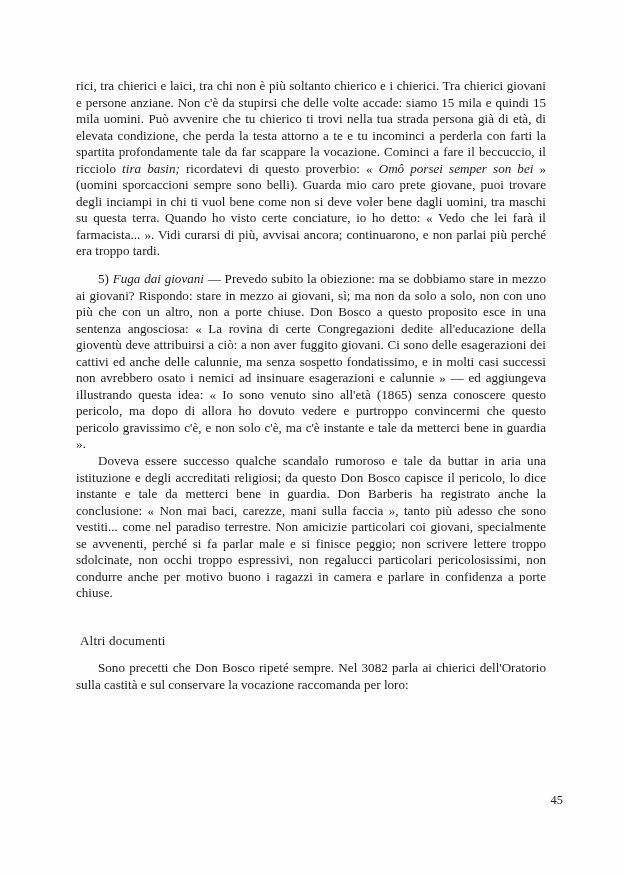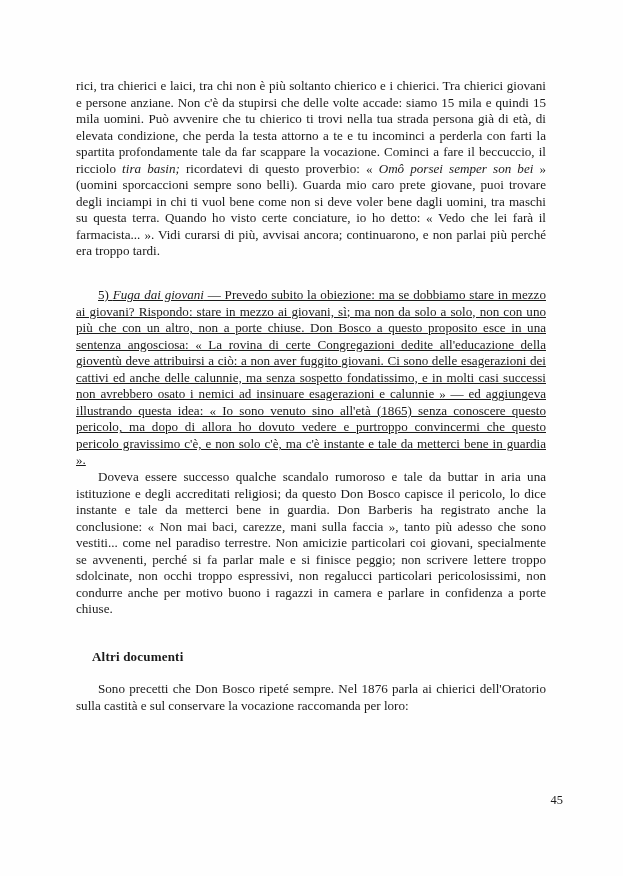--- a/index.html
+++ b/index.html
@@ -34,28 +34,27 @@
     font-size: 13.1px;
     line-height: 16.55px;
     text-align: justify;
     text-indent: 0;
     hyphens: manual;
   }
   p.indent {
     text-indent: 22px;
   }
   p.gap {
-    margin-top: 27px;
-    text-decoration: underline;
+    margin-top: 11px;
   }
   .it { font-style: italic; }
   h2.section-head {
-    margin: 16px;
+    margin: 4px;
     font-size: 13px;
-    font-weight: bold;
+    font-weight: normal;
     font-family: "Liberation Serif", serif;
     letter-spacing: 0.2px;
   }
   .section-head-wrap {
     margin-top: 31px;
     margin-bottom: 11px;
   }
   .page-number {
     position: absolute;
     right: 76px;
@@ -74,18 +73,18 @@
     <p class="body-par" id="par-1"><span>rici, tra chierici e laici, tra chi non è più soltanto chierico e i chierici. Tra chierici giovani e persone anziane. Non c'è da stupirsi che delle volte accade: siamo 15 mila e quindi 15 mila uomini. Può avvenire che tu chierico ti trovi nella tua strada persona già di età, di elevata condizione, che perda la testa attorno a te e tu incominci a perderla con farti la spartita profondamente tale da far scappare la vocazione. Cominci a fare il beccuccio, il ricciolo </span><span class="it">tira basin;</span><span> ricordatevi di questo proverbio: « </span><span class="it">Omô porsei semper son bei</span><span> » (uomini sporcaccioni sempre sono belli). Guarda mio caro prete giovane, puoi trovare degli inciampi in chi ti vuol bene come non si deve voler bene dagli uomini, tra maschi su questa terra. Quando ho visto certe conciature, io ho detto: « Vedo che lei farà il farmacista... ». Vidi curarsi di più, avvisai ancora; continuarono, e non parlai più perché era troppo tardi.</span></p>
 
     <p class="body-par indent gap" id="par-2"><span>5) </span><span class="it">Fuga dai giovani</span><span> — Prevedo subito la obiezione: ma se dobbiamo stare in mezzo ai giovani? Rispondo: stare in mezzo ai giovani, sì; ma non da solo a solo, non con uno più che con un altro, non a porte chiuse. Don Bosco a questo proposito esce in una sentenza angosciosa: « La rovina di certe Congregazioni dedite all'educazione della gioventù deve attribuirsi a ciò: a non aver fuggito giovani. Ci sono delle esagerazioni dei cattivi ed anche delle calunnie, ma senza sospetto fondatissimo, e in molti casi successi non avrebbero osato i nemici ad insinuare esagerazioni e calunnie » — ed aggiungeva illustrando questa idea: « Io sono venuto sino all'età (1865) senza conoscere questo pericolo, ma dopo di allora ho dovuto vedere e purtroppo convincermi che questo pericolo gravissimo c'è, e non solo c'è, ma c'è instante e tale da metterci bene in guardia ».</span></p>
 
     <p class="body-par indent" id="par-3"><span>Doveva essere successo qualche scandalo rumoroso e tale da buttar in aria una istituzione e degli accreditati religiosi; da questo Don Bosco capisce il pericolo, lo dice instante e tale da metterci bene in guardia. Don Barberis ha registrato anche la conclusione: « Non mai baci, carezze, mani sulla faccia », tanto più adesso che sono vestiti... come nel paradiso terrestre. Non amicizie particolari coi giovani, specialmente se avvenenti, perché si fa parlar male e si finisce peggio; non scrivere lettere troppo sdolcinate, non occhi troppo espressivi, non regalucci particolari pericolosissimi, non condurre anche per motivo buono i ragazzi in camera e parlare in confidenza a porte chiuse.</span></p>
 
     <div class="section-head-wrap">
       <h2 class="section-head">Altri documenti</h2>
     </div>
 
-    <p class="body-par indent" id="par-4"><span>Sono precetti che Don Bosco ripeté sempre. Nel 1876 parla ai chierici dell'Oratorio sulla castità e sul conservare la vocazione raccomanda per loro:</span></p>
+    <p class="body-par indent" id="par-4"><span>Sono precetti che Don Bosco ripeté sempre. Nel 3082 parla ai chierici dell'Oratorio sulla castità e sul conservare la vocazione raccomanda per loro:</span></p>
 
   </div>
 
   <div class="page-number">45</div>
 </div>
 
 </body></html>

